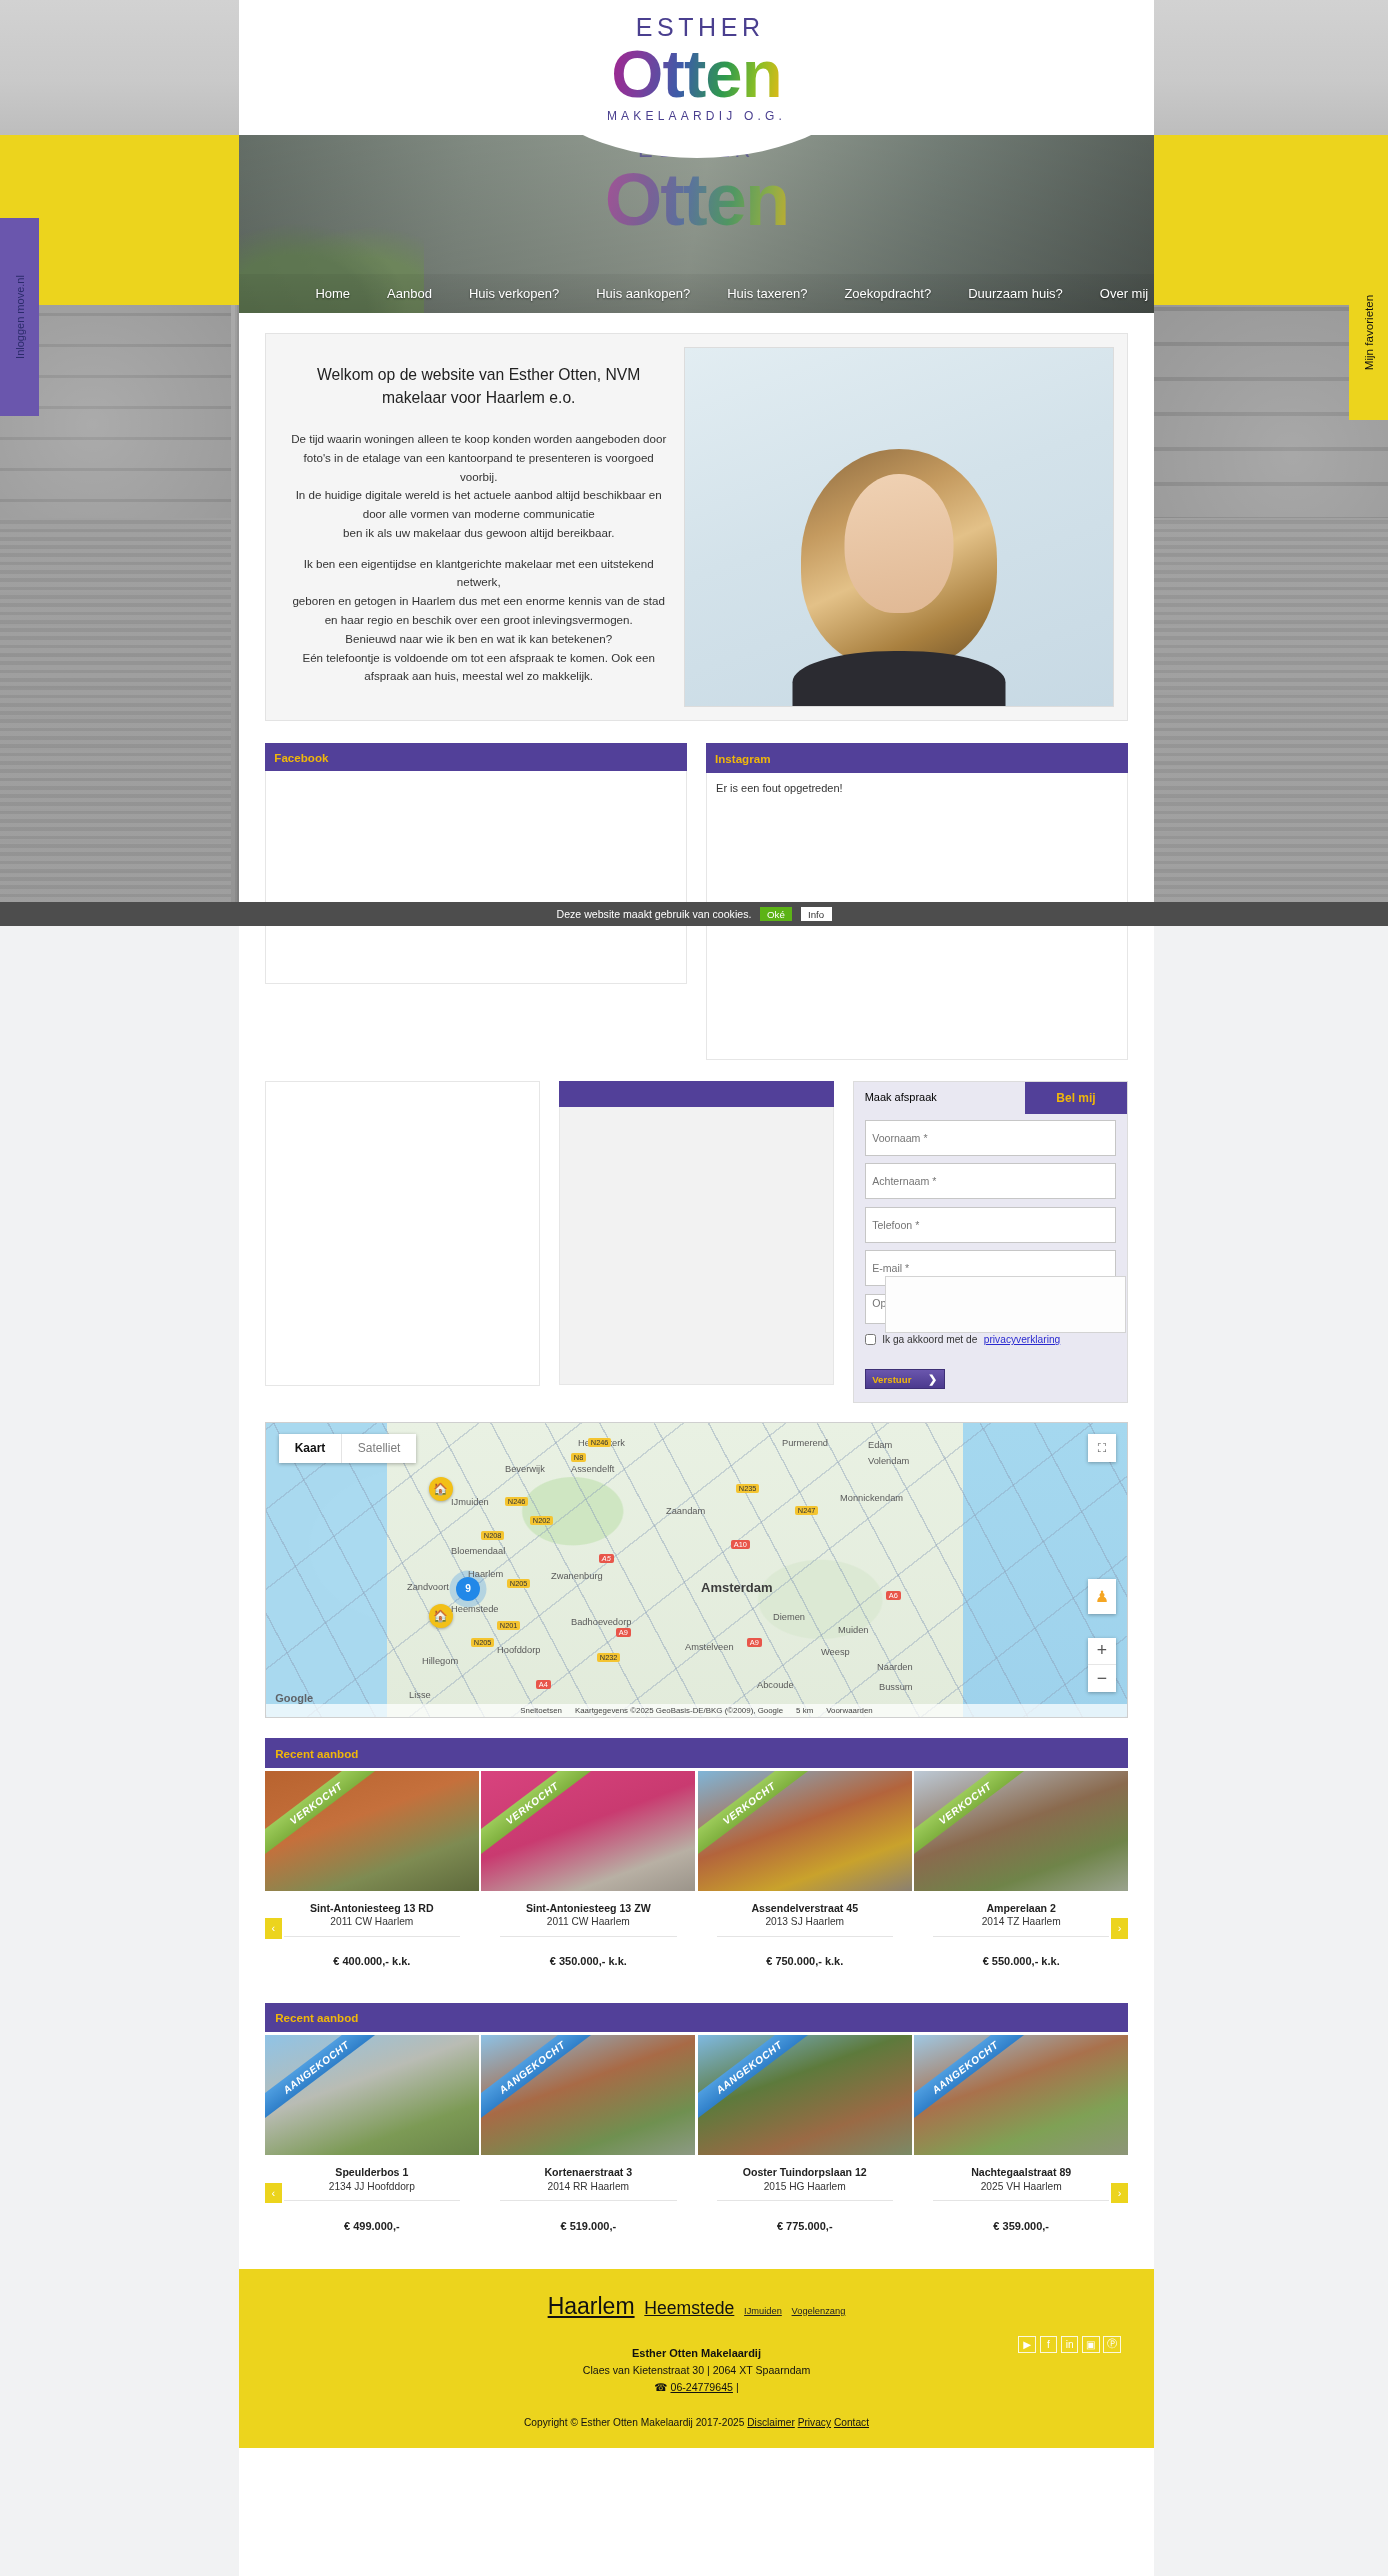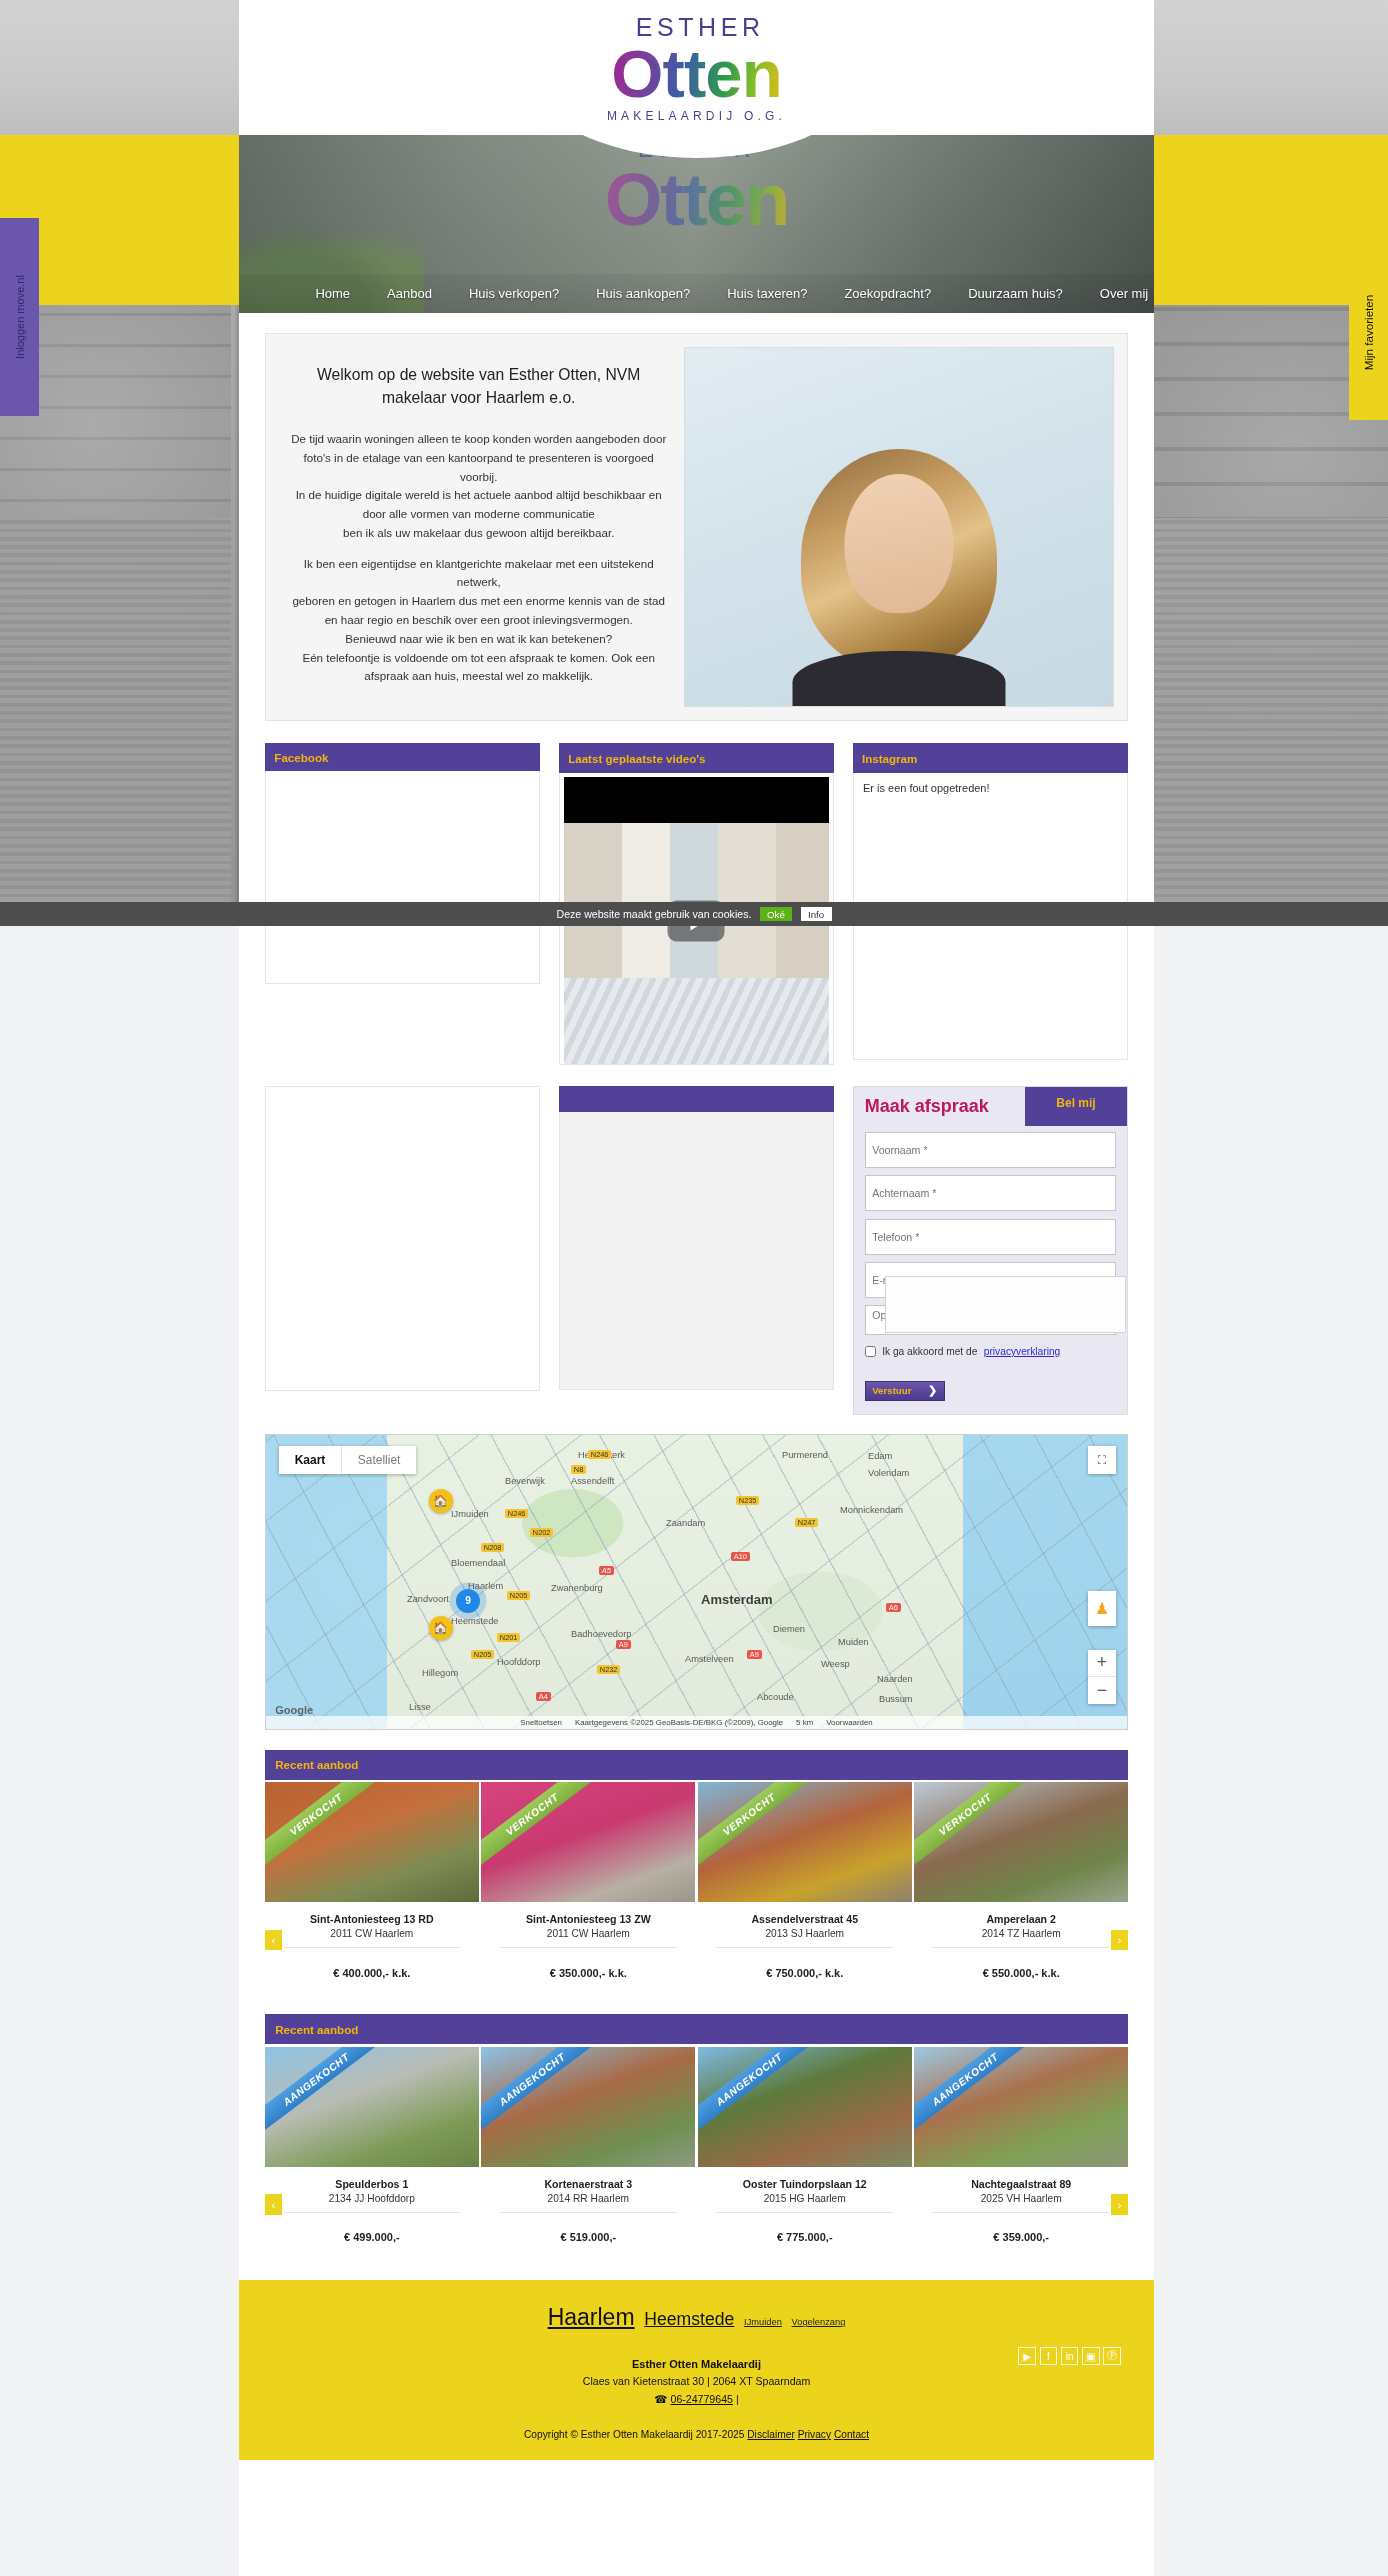--- a/index.html
+++ b/index.html
@@ -210,21 +210,21 @@
   .col-left .panel{ border:0.9px solid #e6e6e6; height:305px; background:#fff; }
   .col-mid{ flex:1; }
   .col-mid .barhead{ background:#524099; height:26px; }
   .col-mid .panel{ border:0.9px solid #e6e6e6; border-top:none; height:278px; background:#f2f2f2; }
   .col-right{ flex:1; }
 
   
   .form-card{ border:0.9px solid #dcdcdc; background:#e9e8f2; }
   .form-tabs{ display:flex; background:#e9e8f2; }
   .tab-active{
-    flex:1; padding:9.3px 11px; font-size:18px; font-weight:700; color:#be185d;
+    flex:1; padding:9.3px 11px; font-size:11px; font-weight:400; color:#000000;
   }
   .tab-call{
     width:102px; background:#524099; color:#f0b70a;
     font-size:12px; font-weight:700; padding:9.3px 11px; text-align:center;
   }
   .form-inner{ padding:5.6px 11px 13px 11px; }
   .form-inner input[type=text]{
     width:100%; height:36px; margin-bottom:7.4px; padding:2.8px 6.5px;
     border:0.9px solid #c6c6c6; background:#fff; font-size:10.6px; color:#555;
     font-family:"Liberation Sans",sans-serif;
@@ -483,30 +483,20 @@
         <div class="portrait-hair"></div>
         <div class="portrait-face"></div>
         <div class="portrait-body"></div>
       </div>
     </div>
 
     <div class="widgets-row">
       <div class="widget fb-widget">
         <div class="wh">Facebook</div>
         <div class="wbody"></div>
-      </div>
-      <div class="widget video-widget">
-        <div class="wh wh-tall">Laatst geplaatste video's</div>
-        <div class="wbody">
-          <div class="video-thumb">
-            <div class="video-room"></div>
-            <div class="video-bed"></div>
-            <div class="play-btn"></div>
-          </div>
-        </div>
       </div>
       <div class="widget insta-widget">
         <div class="wh wh-tall">Instagram</div>
         <div class="wbody">
           <div class="insta-error">Er is een fout opgetreden!</div>
         </div>
       </div>
     </div>
 
     <div class="row2">

